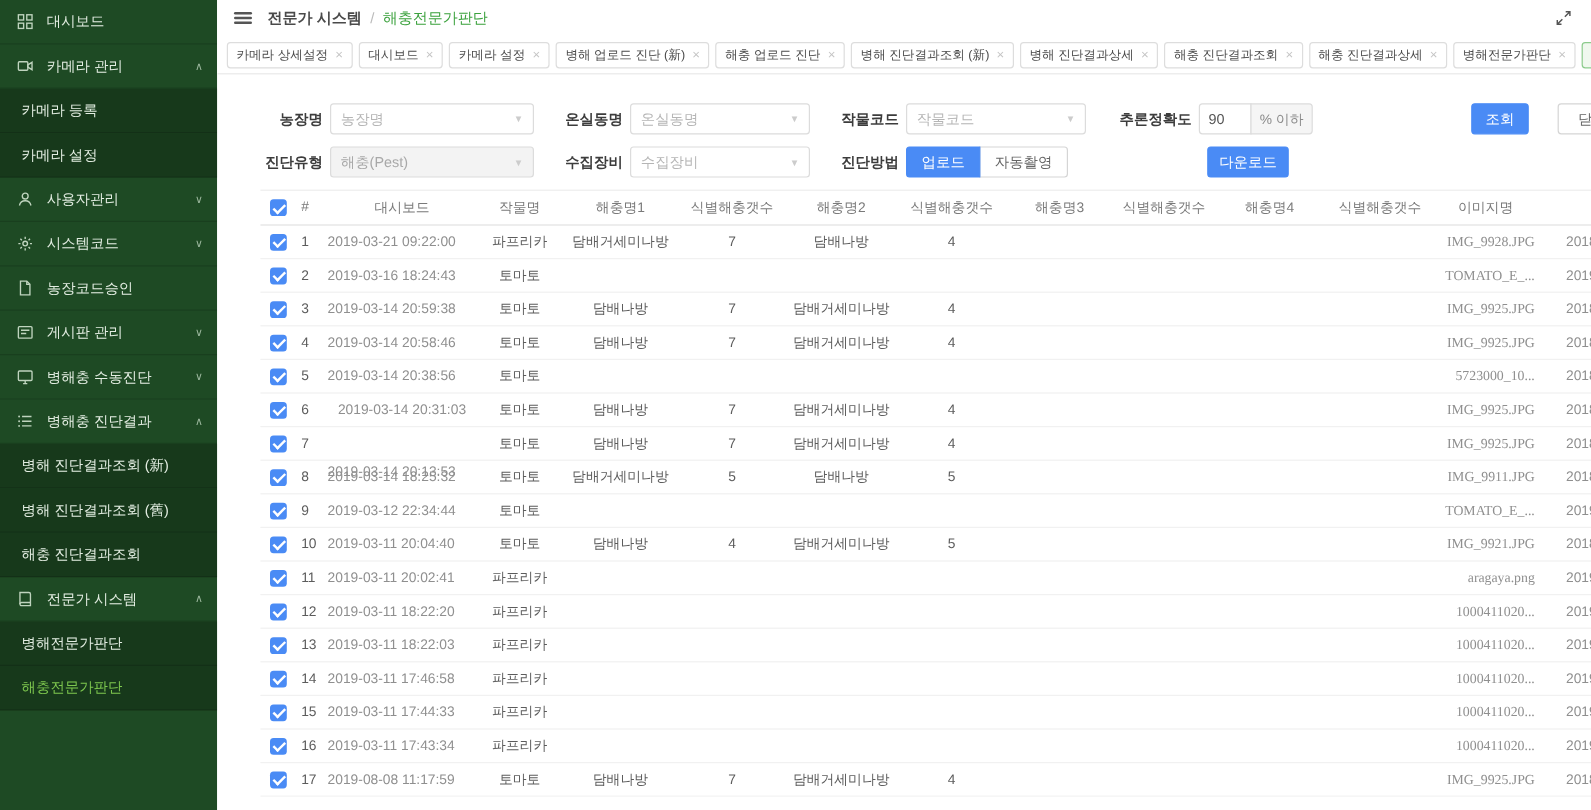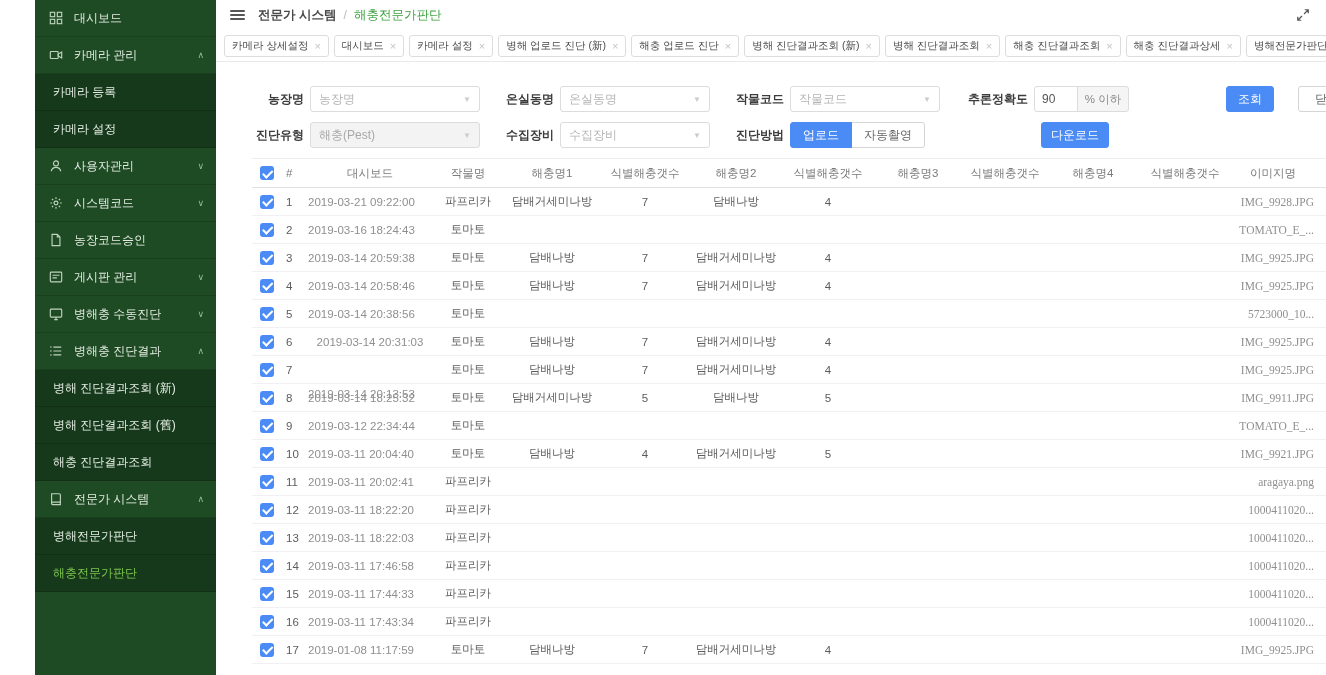--- a/index.html
+++ b/index.html
@@ -1,19 +1,19 @@
 <!DOCTYPE html>
 <html><head>
 <meta charset="utf-8">
 <title>해충전문가판단</title>
 <style>
   * { margin:0; padding:0; box-sizing:border-box; }
   html,body { width:1326px; height:675px; overflow:hidden; background:#fff;
     font-family:"Liberation Sans","DejaVu Sans",sans-serif; }
-  .app { display:flex; width:1326px; height:675px;padding-left:35px; }
+  .app { display:flex; width:1326px; height:675px; }
 
   
   .sidebar { width:181px; height:100%; background:#1E4A24; flex:none; font-size:12px; color:#E3EDE2; }
   .sb-item { height:37px; display:flex; align-items:center; padding:0 12px 0 14px;
     border-bottom:1px solid rgba(0,0,0,.14); cursor:pointer; white-space:nowrap; }
   .sb-icon { width:16px; height:16px; margin-right:9px; color:#BFD4BE; flex:none; display:flex; align-items:center; }
   .sb-icon svg { width:14px; height:14px; }
   .sb-chevron { margin-left:auto; font-size:9px; color:#9CB89E; }
   .sb-sub .sb-item { background:#17391B; padding-left:18px; }
   .sb-sub .sb-item.active { color:#7DC74E; }
@@ -247,21 +247,21 @@
         </div>
         <div class="tab">
           <span>해충 업로드 진단</span>
           <span class="x">×</span>
         </div>
         <div class="tab">
           <span>병해 진단결과조회 (新)</span>
           <span class="x">×</span>
         </div>
         <div class="tab">
-          <span>병해 진단결과조회</span>
+          <span>병해 진단결과상세</span>
           <span class="x">×</span>
         </div>
         <div class="tab">
           <span>해충 진단결과조회</span>
           <span class="x">×</span>
         </div>
         <div class="tab">
           <span>해충 진단결과상세</span>
           <span class="x">×</span>
         </div>
@@ -629,21 +629,21 @@
             <div class="cell" style="width: 90px; text-align: center;"></div>
             <div class="cell" style="width: 94px; text-align: center;"></div>
             <div class="cell img muted" style="width: 106px; text-align: right;">1000411020...</div>
             <div class="cell extra muted" style="width: 60px; text-align: left;">2019</div>
           </div>
           <div class="trow">
             <div class="cell" style="width: 30px; text-align: center;">
               <div class="cb"></div>
             </div>
             <div class="cell numcol" style="width: 26px; text-align: left;">17</div>
-            <div class="cell muted" style="width: 124px; text-align: left;">2019-01-08 11:17:59</div>
+            <div class="cell muted" style="width: 124px; text-align: left;">2019-08-08 11:17:59</div>
             <div class="cell" style="width: 72px; text-align: center;">토마토</div>
             <div class="cell" style="width: 96px; text-align: center;">담배나방</div>
             <div class="cell" style="width: 90px; text-align: center;">7</div>
             <div class="cell" style="width: 92px; text-align: center;">담배거세미나방</div>
             <div class="cell" style="width: 92px; text-align: center;">4</div>
             <div class="cell" style="width: 88px; text-align: center;"></div>
             <div class="cell" style="width: 86px; text-align: center;"></div>
             <div class="cell" style="width: 90px; text-align: center;"></div>
             <div class="cell" style="width: 94px; text-align: center;"></div>
             <div class="cell img muted" style="width: 106px; text-align: right;">IMG_9925.JPG</div>

